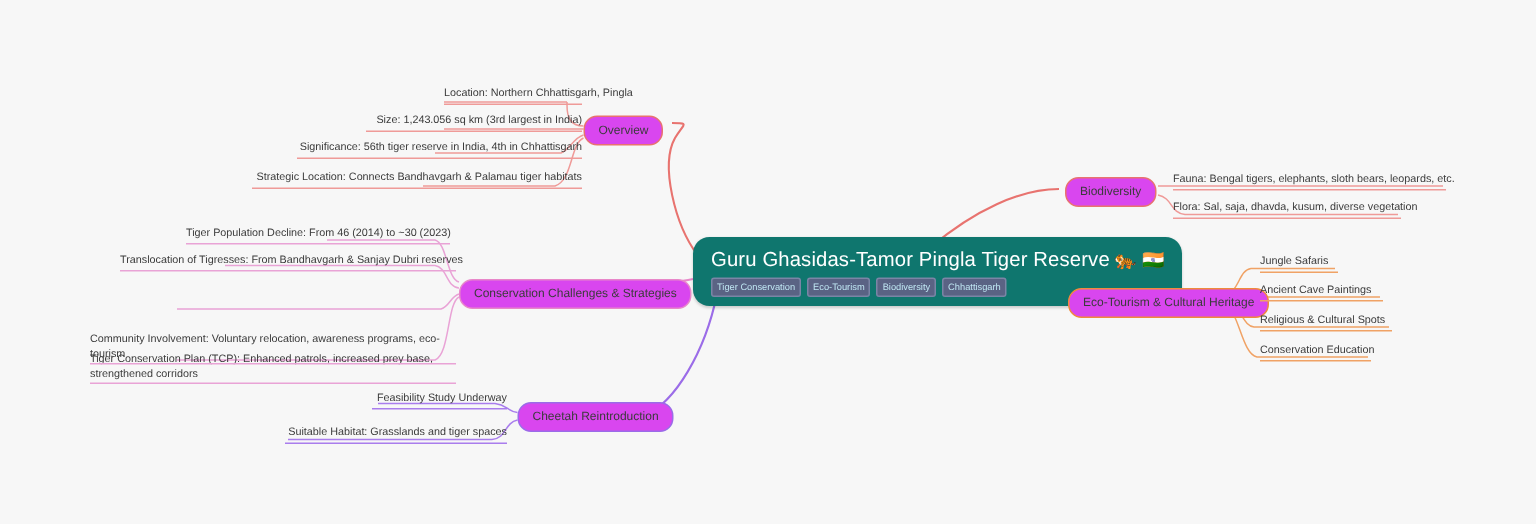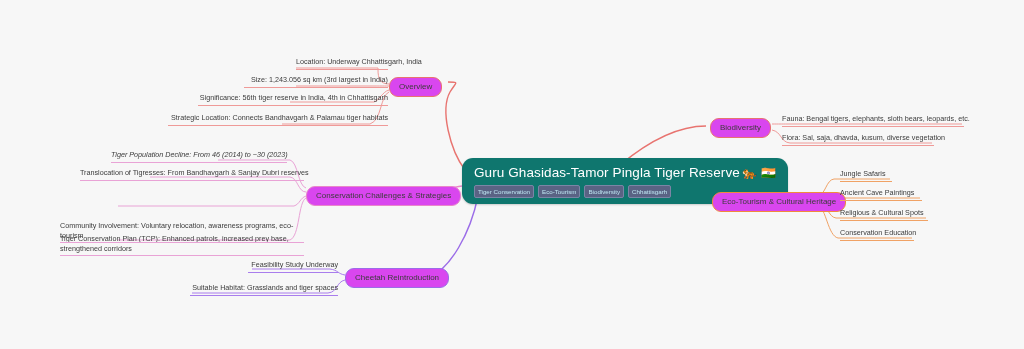--- a/index.html
+++ b/index.html
@@ -123,28 +123,28 @@
     <div class="tags">
       <span class="tag">Tiger Conservation</span>
       <span class="tag">Eco-Tourism</span>
       <span class="tag">Biodiversity</span>
       <span class="tag">Chhattisgarh</span>
     </div>
   </div>
 
   <div class="node branch red" style="left:389px;top:77px;">Overview</div>
 
-  <div class="leaf red r-align" style="left:296px;top:57px;width:92px;">Location: Underway Chhattisgarh, India</div>
+  <div class="leaf red r-align" style="left:296px;top:57px;width:92px;">Location: Northern Chhattisgarh, Pingla</div>
   <div class="leaf red r-align" style="left:244px;top:75px;width:144px;">Size: 1,243.056 sq km (3rd largest in India)</div>
   <div class="leaf red r-align" style="left:198px;top:93px;width:190px;">Significance: 56th tiger reserve in India, 4th in Chhattisgarh</div>
   <div class="leaf red r-align" style="left:168px;top:113px;width:220px;">Strategic Location: Connects Bandhavgarh &amp; Palamau tiger habitats</div>
 
   <div class="node branch pink" style="left:306px;top:186px;">Conservation Challenges &amp; Strategies</div>
 
-  <div class="leaf pink r-align" style="left:111px;top:150px;width:176px;font-style:italic;">Tiger Population Decline: From 46 (2014) to ~30 (2023)</div>
+  <div class="leaf pink r-align" style="left:124px;top:150px;width:176px;">Tiger Population Decline: From 46 (2014) to ~30 (2023)</div>
   <div class="leaf pink r-align" style="left:80px;top:168px;width:224px;">Translocation of Tigresses: From Bandhavgarh &amp; Sanjay Dubri reserves</div>
   <div class="leaf pink wrap" style="left:60px;top:187px;width:244px;margin-top:47px;">Tiger Conservation Plan (TCP): Enhanced patrols, increased prey base, strengthened corridors</div>
   <div class="leaf pink wrap" style="left:60px;top:221px;width:244px;">Community Involvement: Voluntary relocation, awareness programs, eco-tourism</div>
 
   <div class="node branch purple" style="left:345px;top:268px;">Cheetah Reintroduction</div>
 
   <div class="leaf purple r-align" style="left:248px;top:260px;width:90px;">Feasibility Study Underway</div>
   <div class="leaf purple r-align" style="left:190px;top:283px;width:148px;">Suitable Habitat: Grasslands and tiger spaces</div>
 
   <div class="node branch red" style="left:710px;top:118px;">Biodiversity</div>

